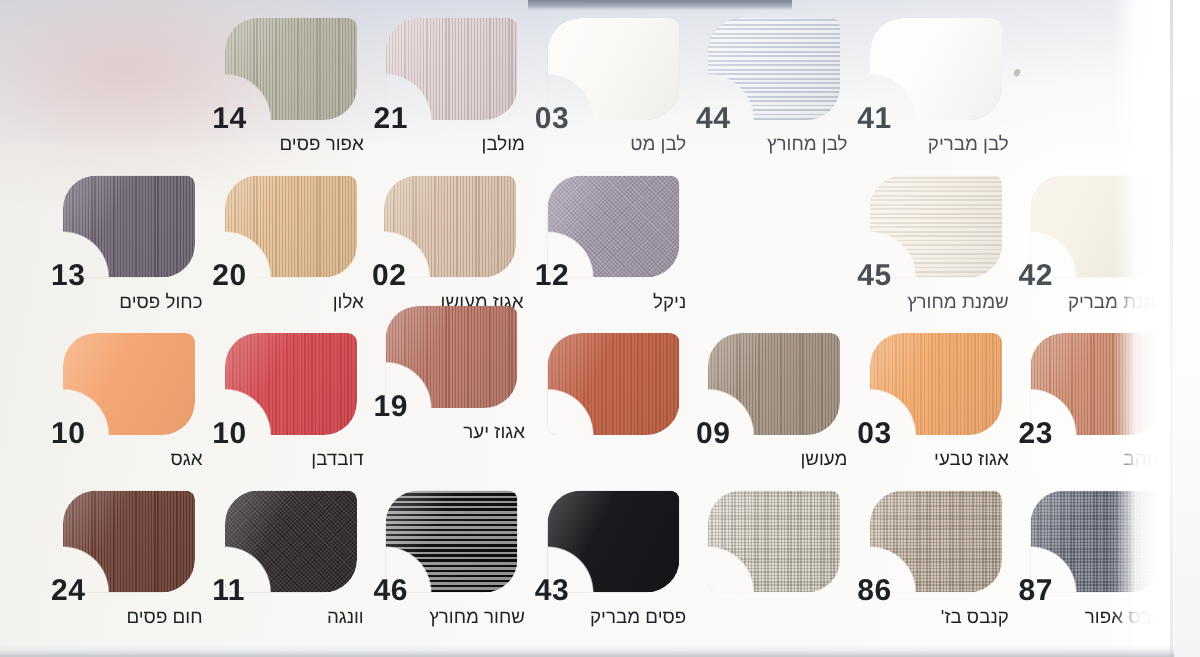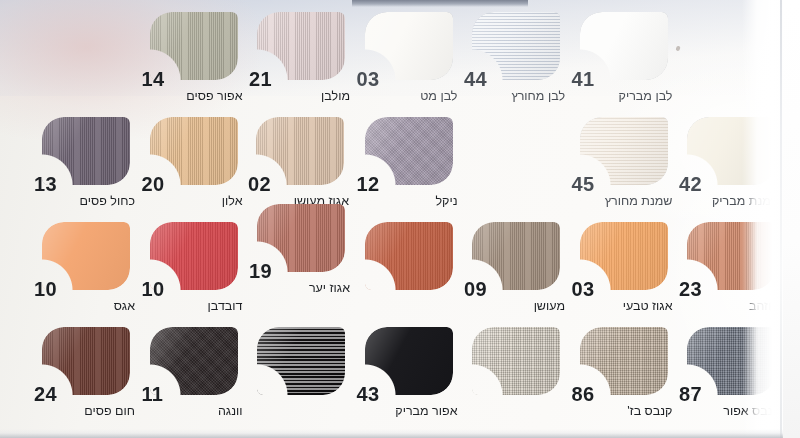--- a/index.html
+++ b/index.html
@@ -425,32 +425,36 @@
         </div>
       </div>
       <div class="cell" style="left: 245px; top: 327px;">
         <div class="chip-wrap">
           <div class="chip">
             <div class="base" style="background: rgb(28, 26, 28);"></div>
             <div class="tex hrib"></div>
             <div class="sheen"></div>
           </div>
         </div>
+        <div class="label">
+          <div class="code">46</div>
+          <div class="name">שחור מחורץ</div>
+        </div>
       </div>
       <div class="cell" style="left: 352.5px; top: 327px;">
         <div class="chip-wrap">
           <div class="chip">
             <div class="base" style="background: rgb(22, 22, 26);"></div>
             <div class="tex plain"></div>
             <div class="sheen"></div>
           </div>
         </div>
         <div class="label">
           <div class="code">43</div>
-          <div class="name">אפור מבריק</div>
+          <div class="name">פסים מבריק</div>
         </div>
       </div>
       <div class="cell" style="left: 460px; top: 327px;">
         <div class="chip-wrap">
           <div class="chip">
             <div class="base" style="background: rgb(217, 210, 197);"></div>
             <div class="tex canvas"></div>
             <div class="sheen"></div>
           </div>
         </div>

